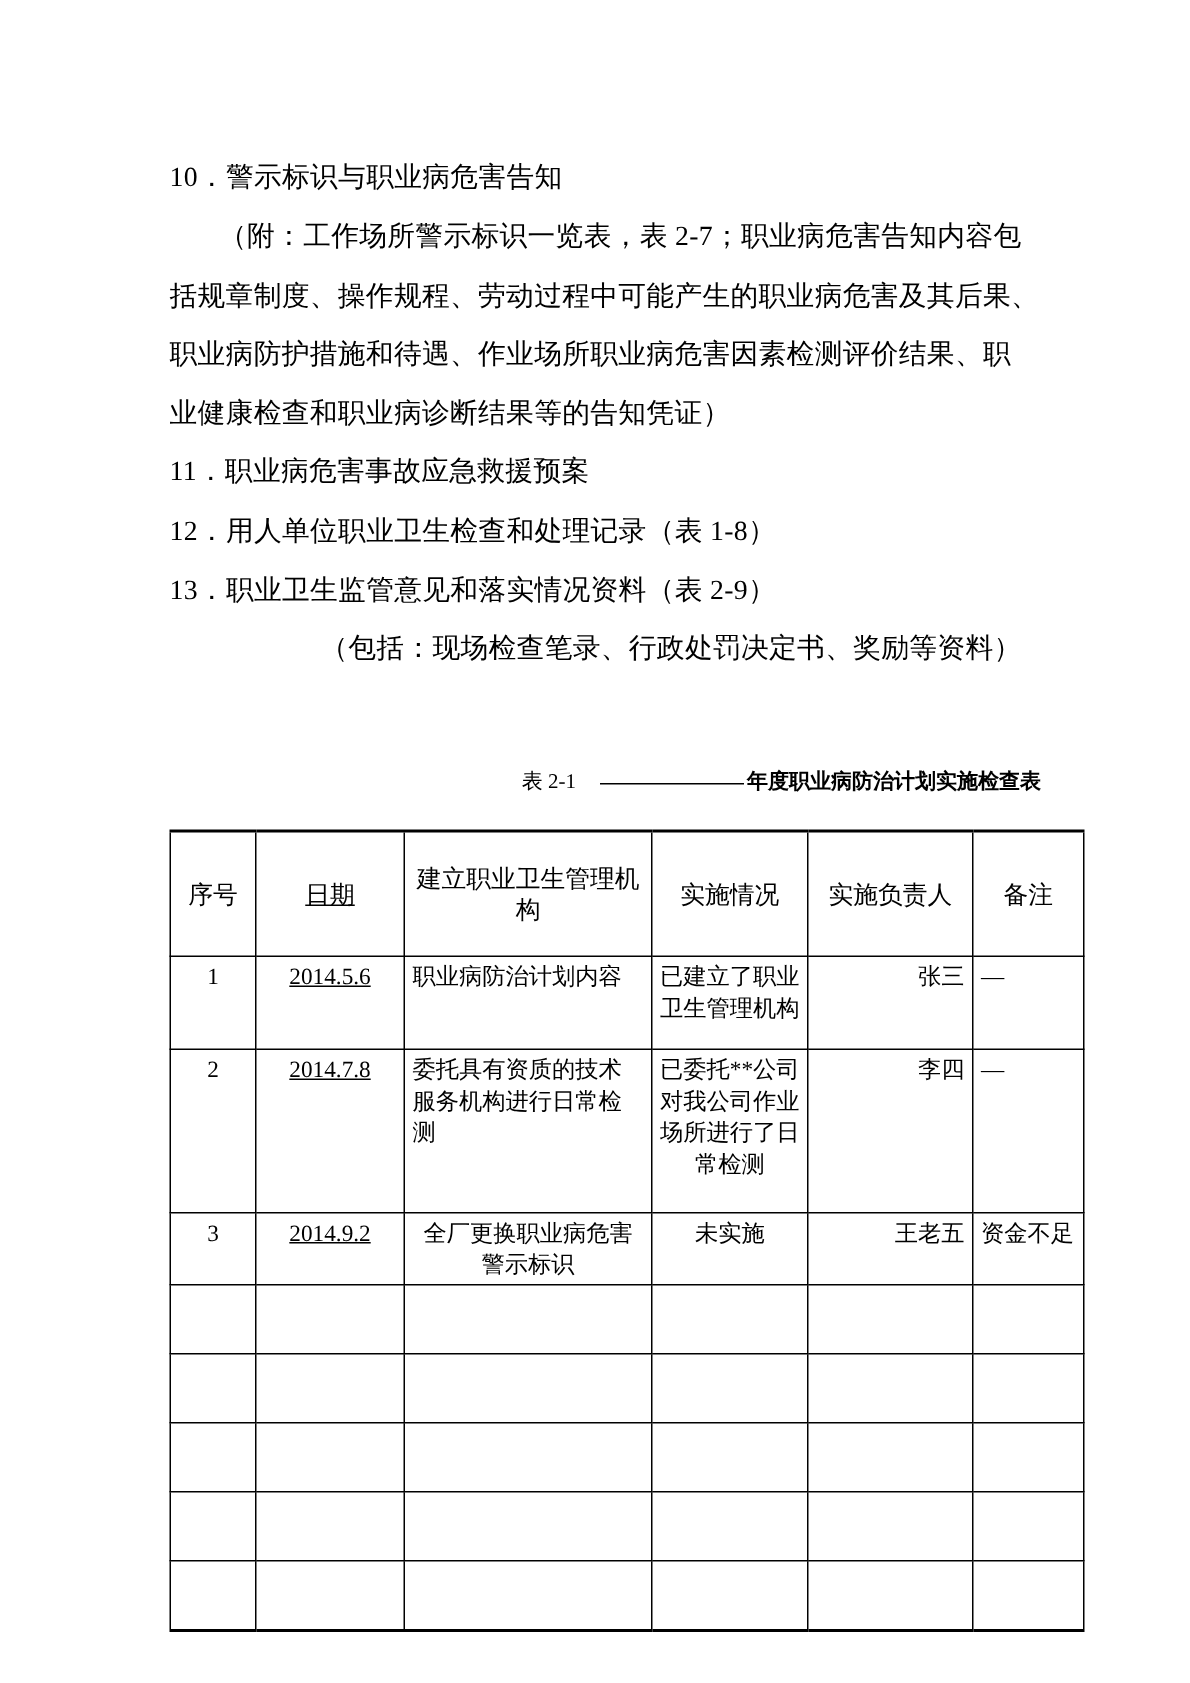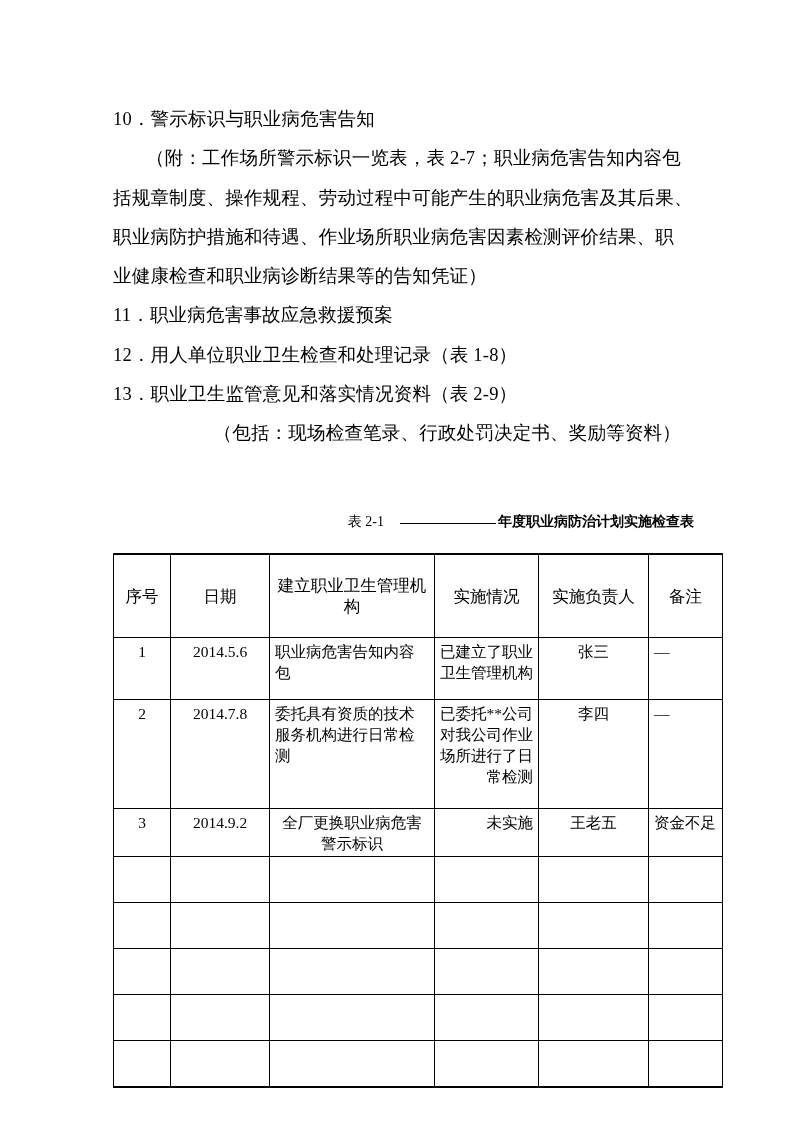--- a/index.html
+++ b/index.html
@@ -85,24 +85,24 @@
     border-top: 2.4px solid #000000;
     height: 44px;
     font-size: 16.5px;
     padding: 19px 3px;
   }
   .sheet tr.last-row td {
     border-bottom: 2.4px solid #000000;
   }
 
   .c-seq   { width: 50px;  text-align: center; }
-  .c-date  { width: 92px;  text-align: center; }
+  .c-date  { width: 92px;  text-align: center; text-decoration: underline; }
   .c-plan  { width: 158px; text-align: left; }
-  .c-stat  { width: 97px;  text-align: right; }
-  .c-owner { width: 103px; text-align: center; }
+  .c-stat  { width: 97px;  text-align: center; }
+  .c-owner { width: 103px; text-align: right; }
   .c-note  { width: 67px;  text-align: left; }
 
   .r1 td { height: 56px; }
   .r2 td { height: 103px; }
   .r3 td { height: 42px; }
   .blank-row td { height: 40px; }
 
   .center-text { text-align: center; }
   .dash { letter-spacing: 0; }
 </style>
@@ -136,21 +136,21 @@
         <th class="c-stat">实施情况</th>
         <th class="c-owner">实施负责人</th>
         <th class="c-note">备注</th>
       </tr>
     </thead>
     <tbody>
 
       <tr class="r1">
         <td class="c-seq">1</td>
         <td class="c-date">2014.5.6</td>
-        <td class="c-plan">职业病危害告知内容包</td>
+        <td class="c-plan">职业病防治计划内容</td>
         <td class="c-stat">已建立了职业卫生管理机构</td>
         <td class="c-owner">张三</td>
         <td class="c-note dash">—</td>
       </tr>
 
       <tr class="r2">
         <td class="c-seq">2</td>
         <td class="c-date">2014.7.8</td>
         <td class="c-plan">委托具有资质的技术服务机构进行日常检测</td>
         <td class="c-stat">已委托**公司对我公司作业场所进行了日常检测</td>

